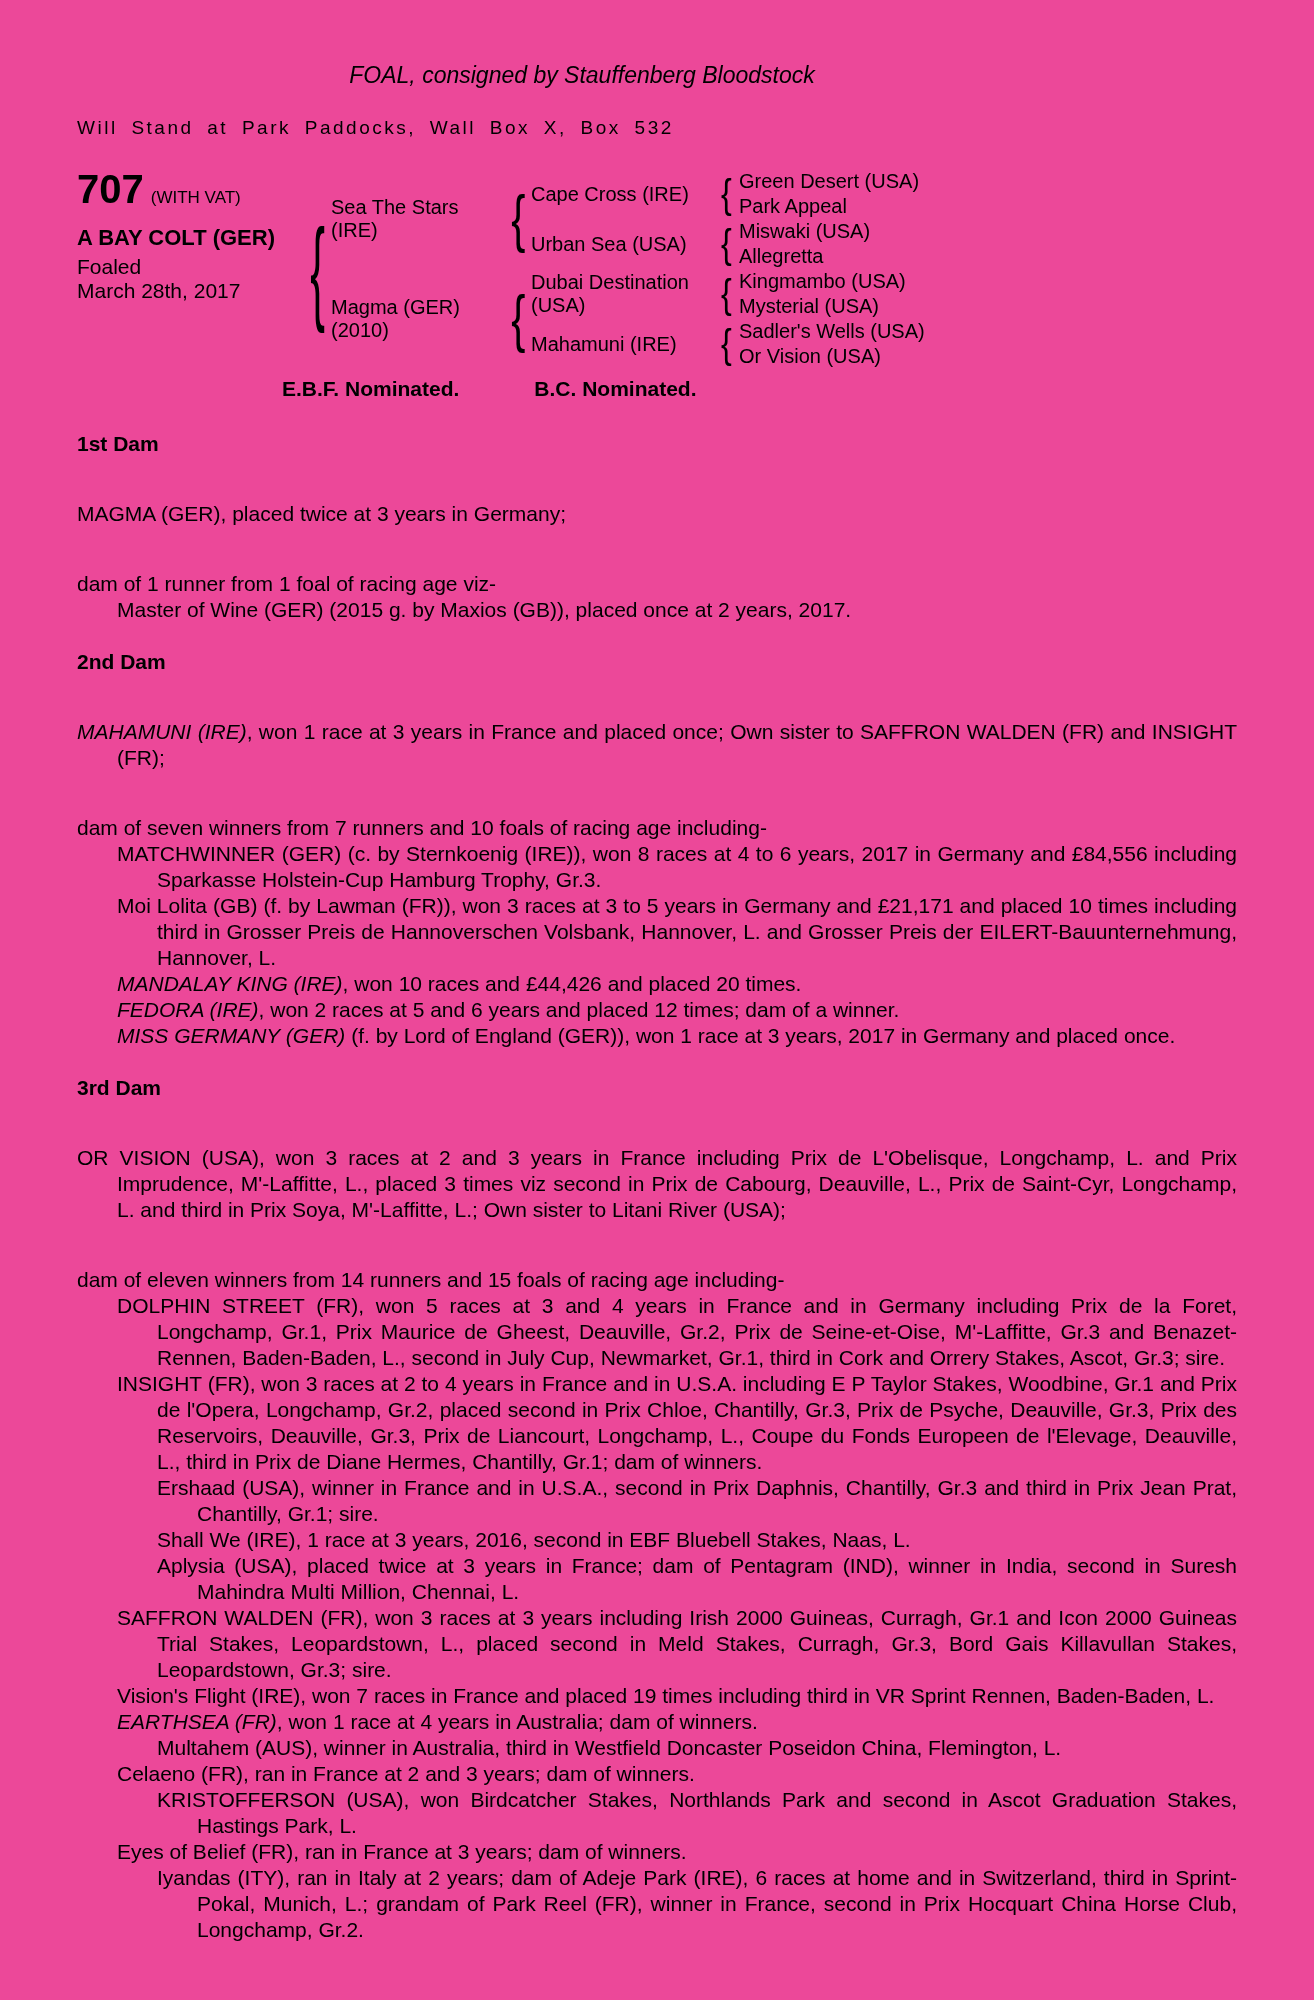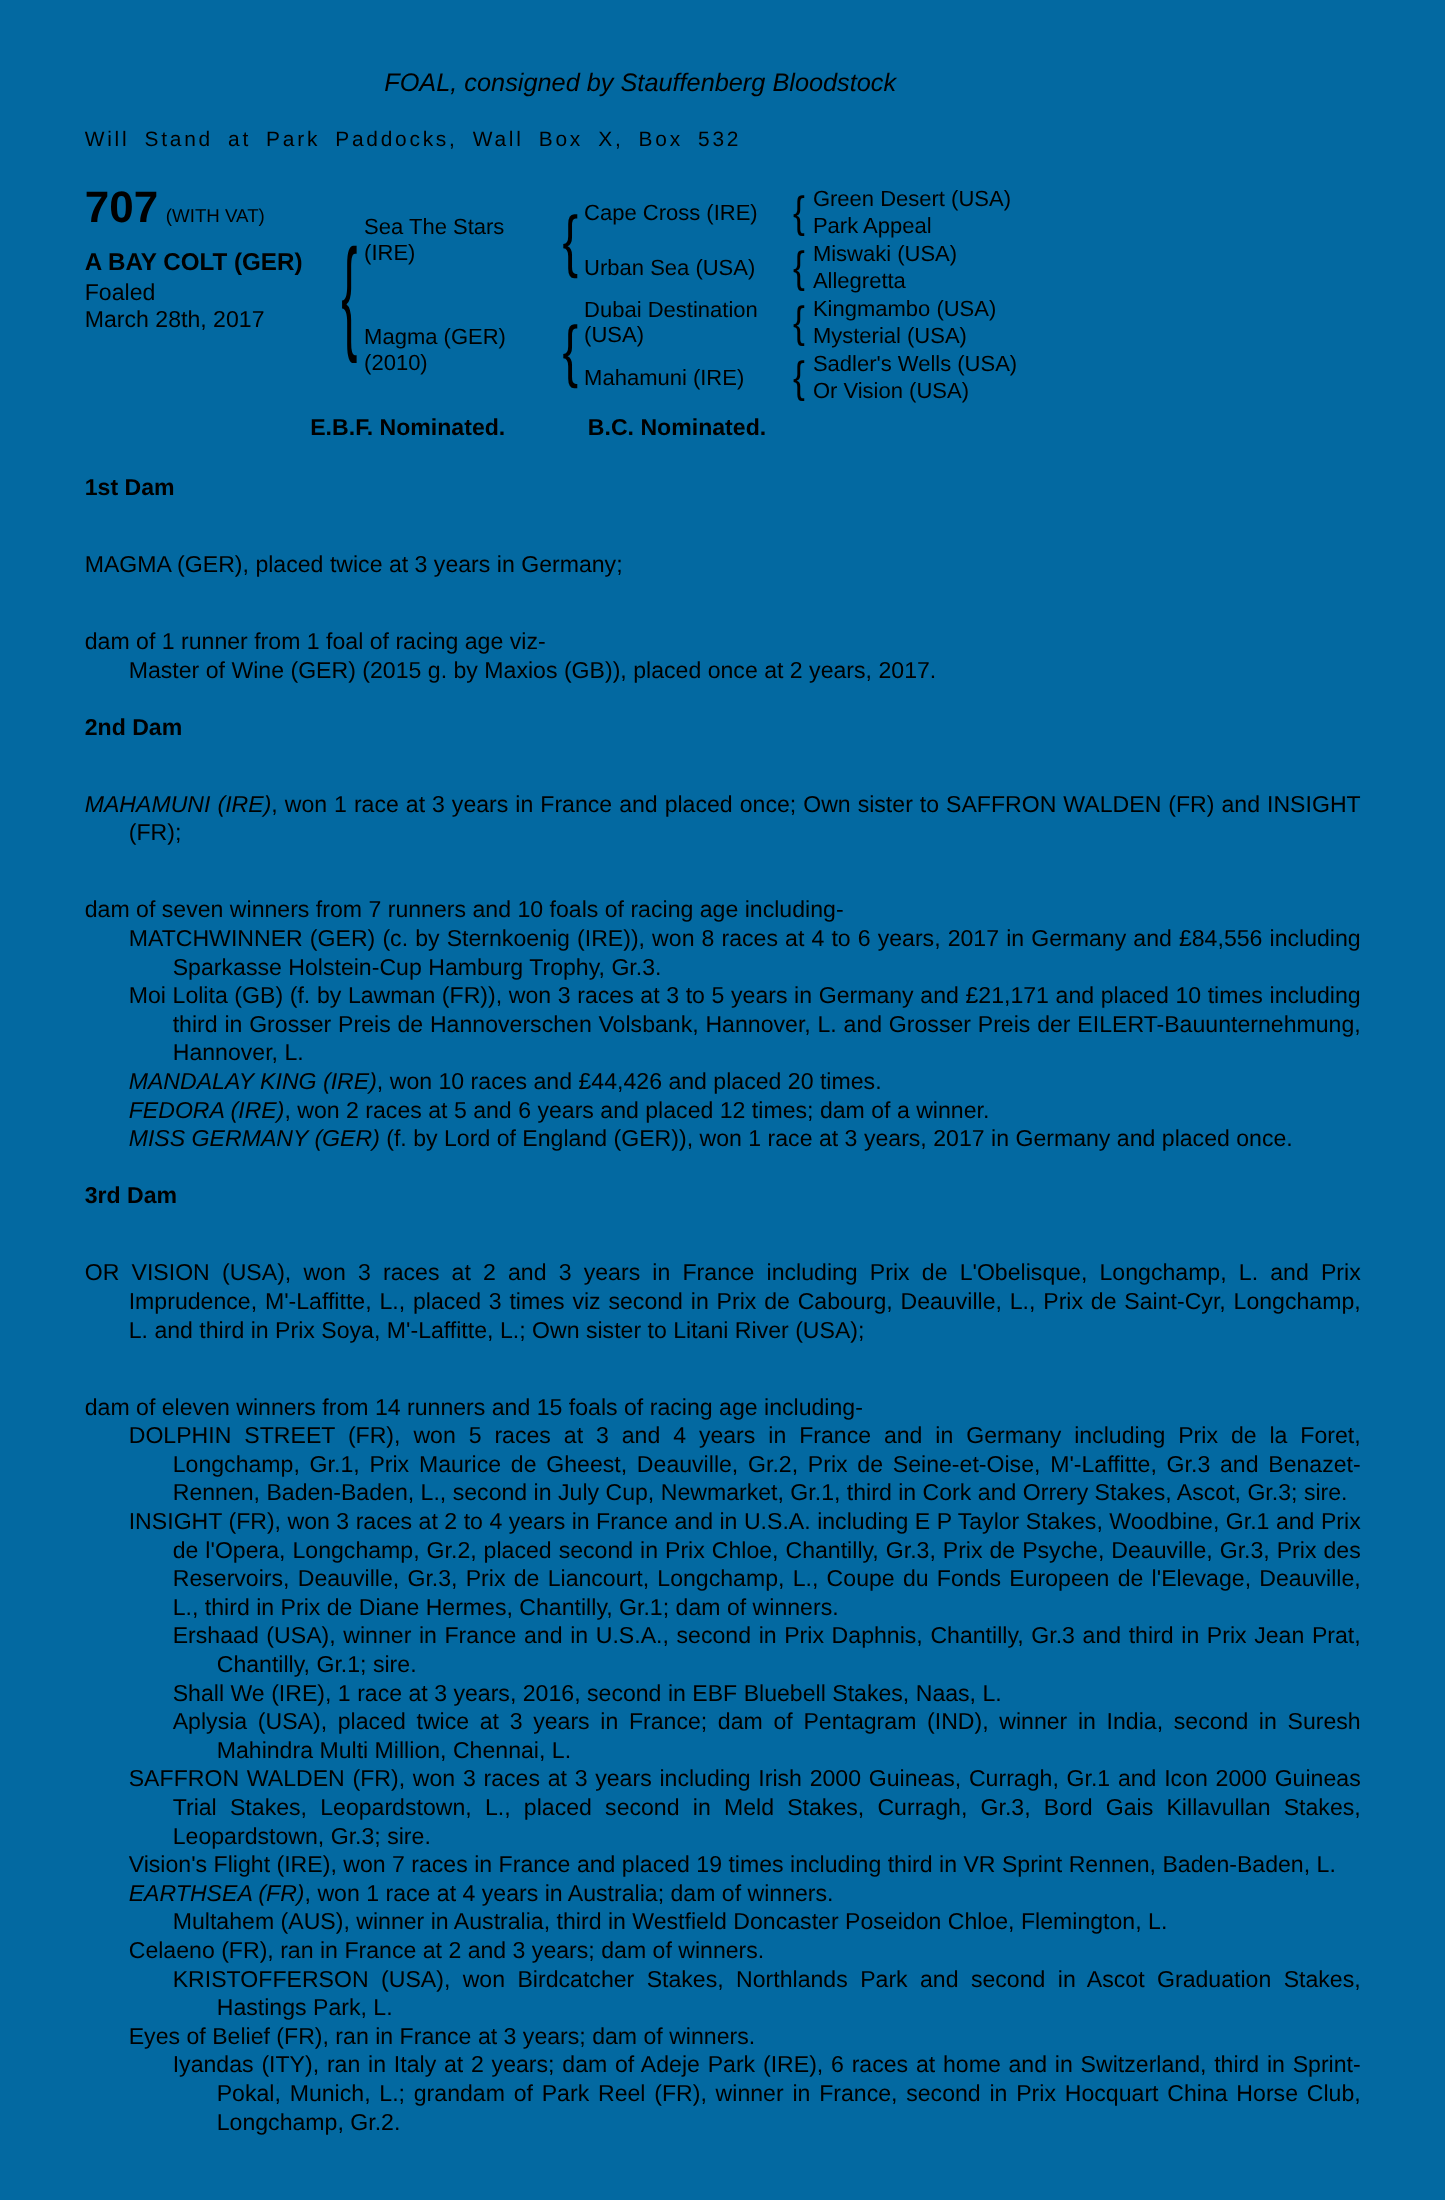--- a/index.html
+++ b/index.html
@@ -4,21 +4,21 @@
 <style>
   * { margin: 0; padding: 0; box-sizing: border-box; }
   html, body { background: #ffffff; }
   body {
     font-family: "Liberation Sans", "DejaVu Sans", sans-serif;
     color: #000;
   }
   .page {
     width: 1314px;
     min-height: 2000px;
-    background: #0369a1;
+    background: #ec4899;
     padding: 62px 77px 40px 77px;
   }
   .title {
     font-style: italic;
     font-size: 23px;
     text-align: center;
     padding-right: 150px;
   }
   .stand {
     margin-top: 28px;
@@ -180,21 +180,21 @@
         <p class="para ind0"><span class="seg-b">OR VISION (USA)</span><span>, </span><span class="seg-b">won</span><span> 3 races at 2 and 3 years in France including Prix de L'Obelisque, Longchamp, </span><span class="seg-b">L.</span><span> and Prix Imprudence, M'-Laffitte, </span><span class="seg-b">L.</span><span>, placed 3 times viz second in Prix de Cabourg, Deauville, </span><span class="seg-b">L.</span><span>, Prix de Saint-Cyr, Longchamp, </span><span class="seg-b">L.</span><span> and third in Prix Soya, M'-Laffitte, </span><span class="seg-b">L.</span><span>; Own sister to </span><span class="seg-b">Litani River (USA)</span><span>;</span></p>
         <p class="para ind0"><span>dam of </span><span class="seg-b">eleven winners</span><span> from 14 runners and 15 foals of racing age including-</span></p>
         <p class="para ind1"><span class="seg-b">DOLPHIN STREET (FR)</span><span>, won 5 races at 3 and 4 years in France and in Germany including Prix de la Foret, Longchamp, </span><span class="seg-b">Gr.1</span><span>, Prix Maurice de Gheest, Deauville, </span><span class="seg-b">Gr.2</span><span>, Prix de Seine-et-Oise, M'-Laffitte, </span><span class="seg-b">Gr.3</span><span> and Benazet-Rennen, Baden-Baden, </span><span class="seg-b">L.</span><span>, second in July Cup, Newmarket, </span><span class="seg-b">Gr.1</span><span>, third in Cork and Orrery Stakes, Ascot, </span><span class="seg-b">Gr.3</span><span>; sire.</span></p>
         <p class="para ind1"><span class="seg-b">INSIGHT (FR)</span><span>, won 3 races at 2 to 4 years in France and in U.S.A. including E P Taylor Stakes, Woodbine, </span><span class="seg-b">Gr.1</span><span> and Prix de l'Opera, Longchamp, </span><span class="seg-b">Gr.2</span><span>, placed second in Prix Chloe, Chantilly, </span><span class="seg-b">Gr.3</span><span>, Prix de Psyche, Deauville, </span><span class="seg-b">Gr.3</span><span>, Prix des Reservoirs, Deauville, </span><span class="seg-b">Gr.3</span><span>, Prix de Liancourt, Longchamp, </span><span class="seg-b">L.</span><span>, Coupe du Fonds Europeen de l'Elevage, Deauville, </span><span class="seg-b">L.</span><span>, third in Prix de Diane Hermes, Chantilly, </span><span class="seg-b">Gr.1</span><span>; dam of winners.</span></p>
         <p class="para ind2"><span class="seg-b">Ershaad (USA)</span><span>, winner in France and in U.S.A., second in Prix Daphnis, Chantilly, </span><span class="seg-b">Gr.3</span><span> and third in Prix Jean Prat, Chantilly, </span><span class="seg-b">Gr.1</span><span>; sire.</span></p>
         <p class="para ind2"><span class="seg-b">Shall We (IRE)</span><span>, 1 race at 3 years, 2016, second in EBF Bluebell Stakes, Naas, </span><span class="seg-b">L.</span></p>
         <p class="para ind2"><span>Aplysia (USA), placed twice at 3 years in France; dam of </span><span class="seg-b">Pentagram (IND)</span><span>, winner in India, second in Suresh Mahindra Multi Million, Chennai, </span><span class="seg-b">L.</span></p>
         <p class="para ind1"><span class="seg-b">SAFFRON WALDEN (FR)</span><span>, won 3 races at 3 years including Irish 2000 Guineas, Curragh, </span><span class="seg-b">Gr.1</span><span> and Icon 2000 Guineas Trial Stakes, Leopardstown, </span><span class="seg-b">L.</span><span>, placed second in Meld Stakes, Curragh, </span><span class="seg-b">Gr.3</span><span>, Bord Gais Killavullan Stakes, Leopardstown, </span><span class="seg-b">Gr.3</span><span>; sire.</span></p>
         <p class="para ind1"><span class="seg-b">Vision's Flight (IRE)</span><span>, won 7 races in France and placed 19 times including third in VR Sprint Rennen, Baden-Baden, </span><span class="seg-b">L.</span></p>
         <p class="para ind1"><span class="seg-i">EARTHSEA (FR)</span><span>, won 1 race at 4 years in Australia; dam of winners.</span></p>
-        <p class="para ind2"><span class="seg-b">Multahem (AUS)</span><span>, winner in Australia, third in Westfield Doncaster Poseidon Chloe, Flemington, </span><span class="seg-b">L.</span></p>
+        <p class="para ind2"><span class="seg-b">Multahem (AUS)</span><span>, winner in Australia, third in Westfield Doncaster Poseidon China, Flemington, </span><span class="seg-b">L.</span></p>
         <p class="para ind1"><span>Celaeno (FR), ran in France at 2 and 3 years; dam of winners.</span></p>
         <p class="para ind2"><span class="seg-b">KRISTOFFERSON (USA)</span><span>, won Birdcatcher Stakes, Northlands Park and second in Ascot Graduation Stakes, Hastings Park, </span><span class="seg-b">L.</span></p>
         <p class="para ind1"><span>Eyes of Belief (FR), ran in France at 3 years; dam of winners.</span></p>
         <p class="para ind2"><span>Iyandas (ITY), ran in Italy at 2 years; dam of </span><span class="seg-b">Adeje Park (IRE)</span><span>, 6 races at home and in Switzerland, third in Sprint-Pokal, Munich, </span><span class="seg-b">L.</span><span>; grandam of </span><span class="seg-b">Park Reel (FR)</span><span>, winner in France, second in Prix Hocquart China Horse Club, Longchamp, </span><span class="seg-b">Gr.2</span><span>.</span></p>
       </div>
     </div>
 
 </div>
 
 </body></html>

